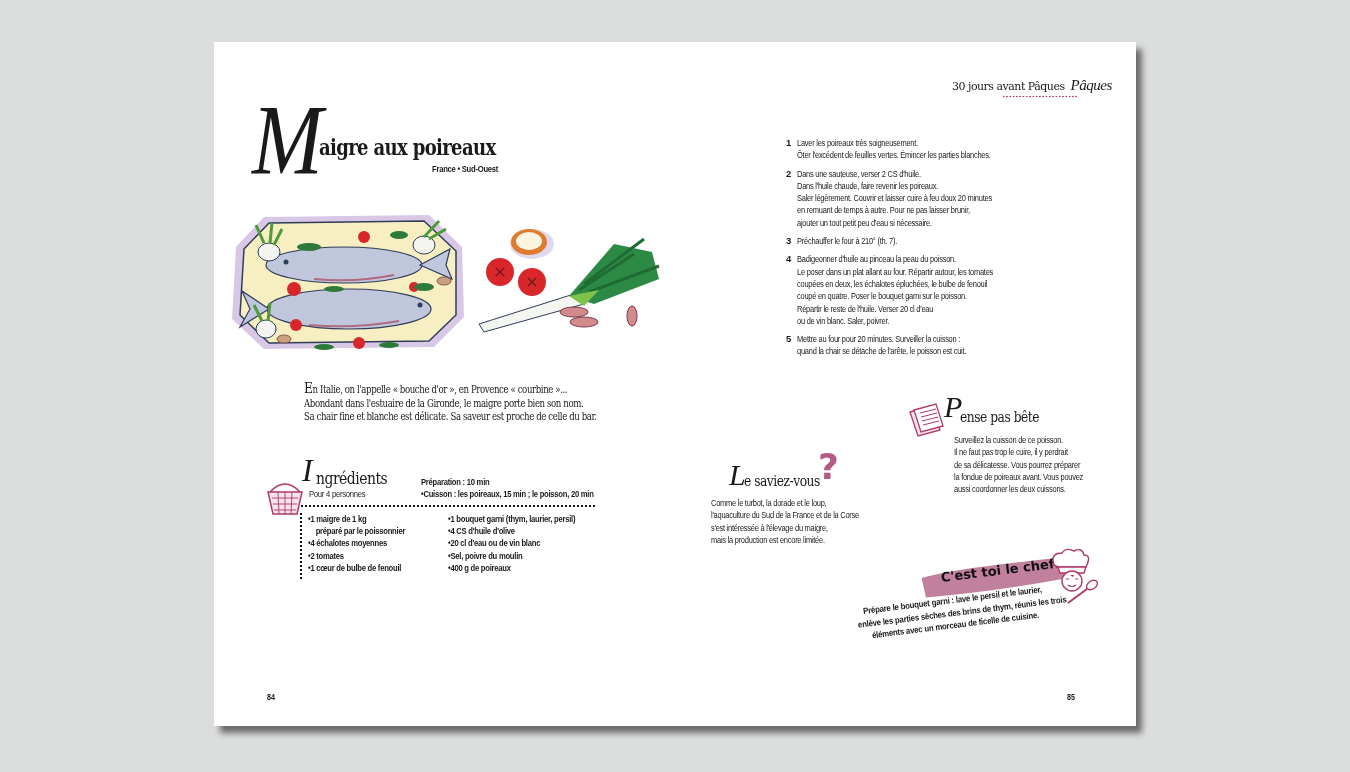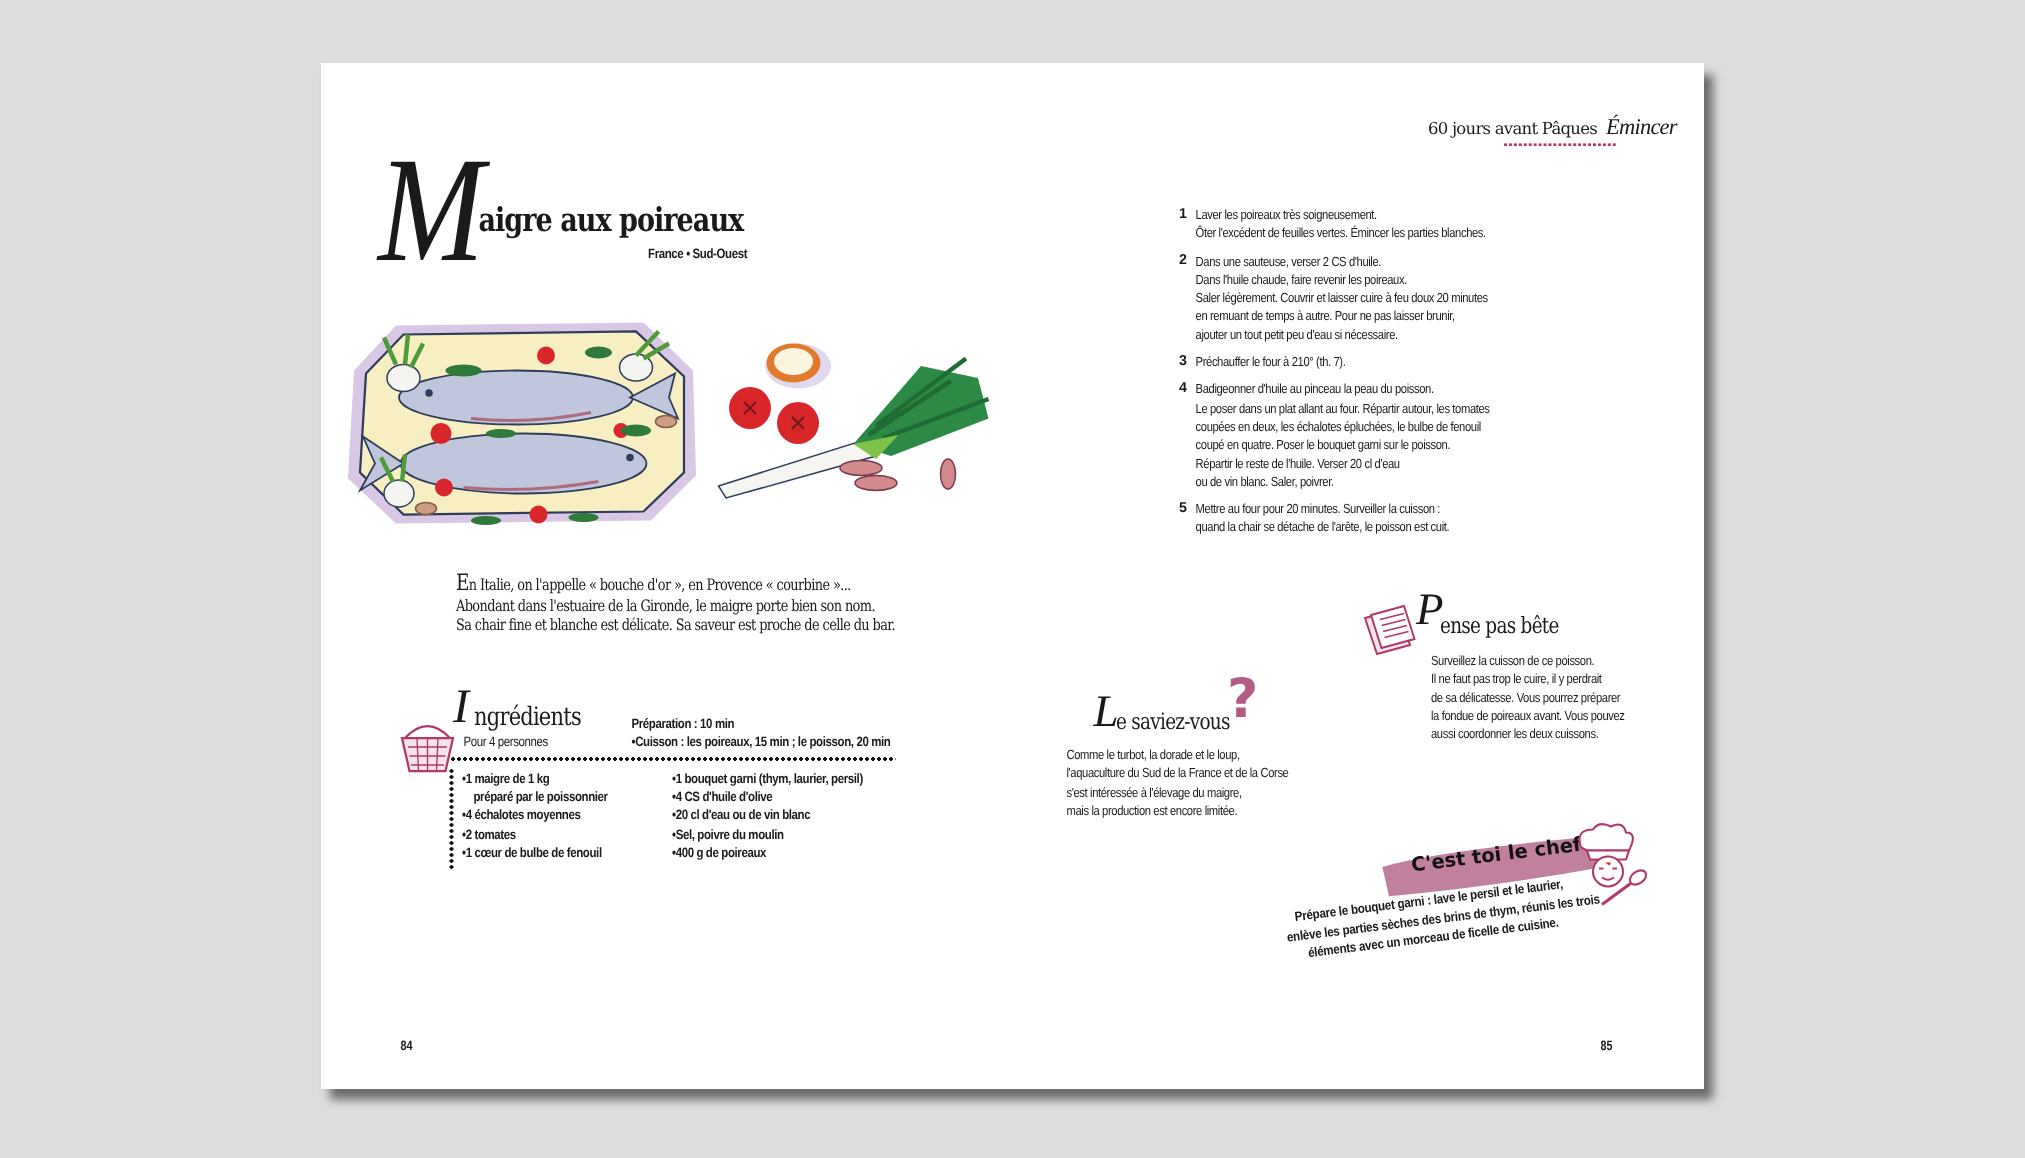--- a/index.html
+++ b/index.html
@@ -73,21 +73,21 @@
   .chef-text .line { display:block; transform:scaleX(0.88); }
 
   .pagenum { top:650px; font-size:9px; font-weight:bold; transform:scaleX(0.8); transform-origin:left top; }
 </style>
 </head>
 <body>
 
 <div class="book">
 
   <div class="abs header">
-    <span>60 jours avant Pâques</span><span class="script">Émincer</span>
+    <span>30 jours avant Pâques</span><span class="script">Pâques</span>
   </div>
   <div class="abs header-dots"></div>
 
   <div class="abs big-initial">M</div>
   <div class="abs title">aigre aux poireaux</div>
   <div class="abs region">France • Sud-Ouest</div>
 
   <svg class="abs ill-fish" viewBox="0 0 245 150">
     <path d="M12,40 L40,10 L205,8 L238,40 L240,110 L210,140 L40,142 L8,112 Z" fill="#d8c8e6"></path>
     <path d="M20,42 L45,16 L200,14 L232,44 L232,108 L205,134 L45,136 L16,108 Z" fill="#f7efc2" stroke="#2f3d5a" stroke-width="1.5"></path>

